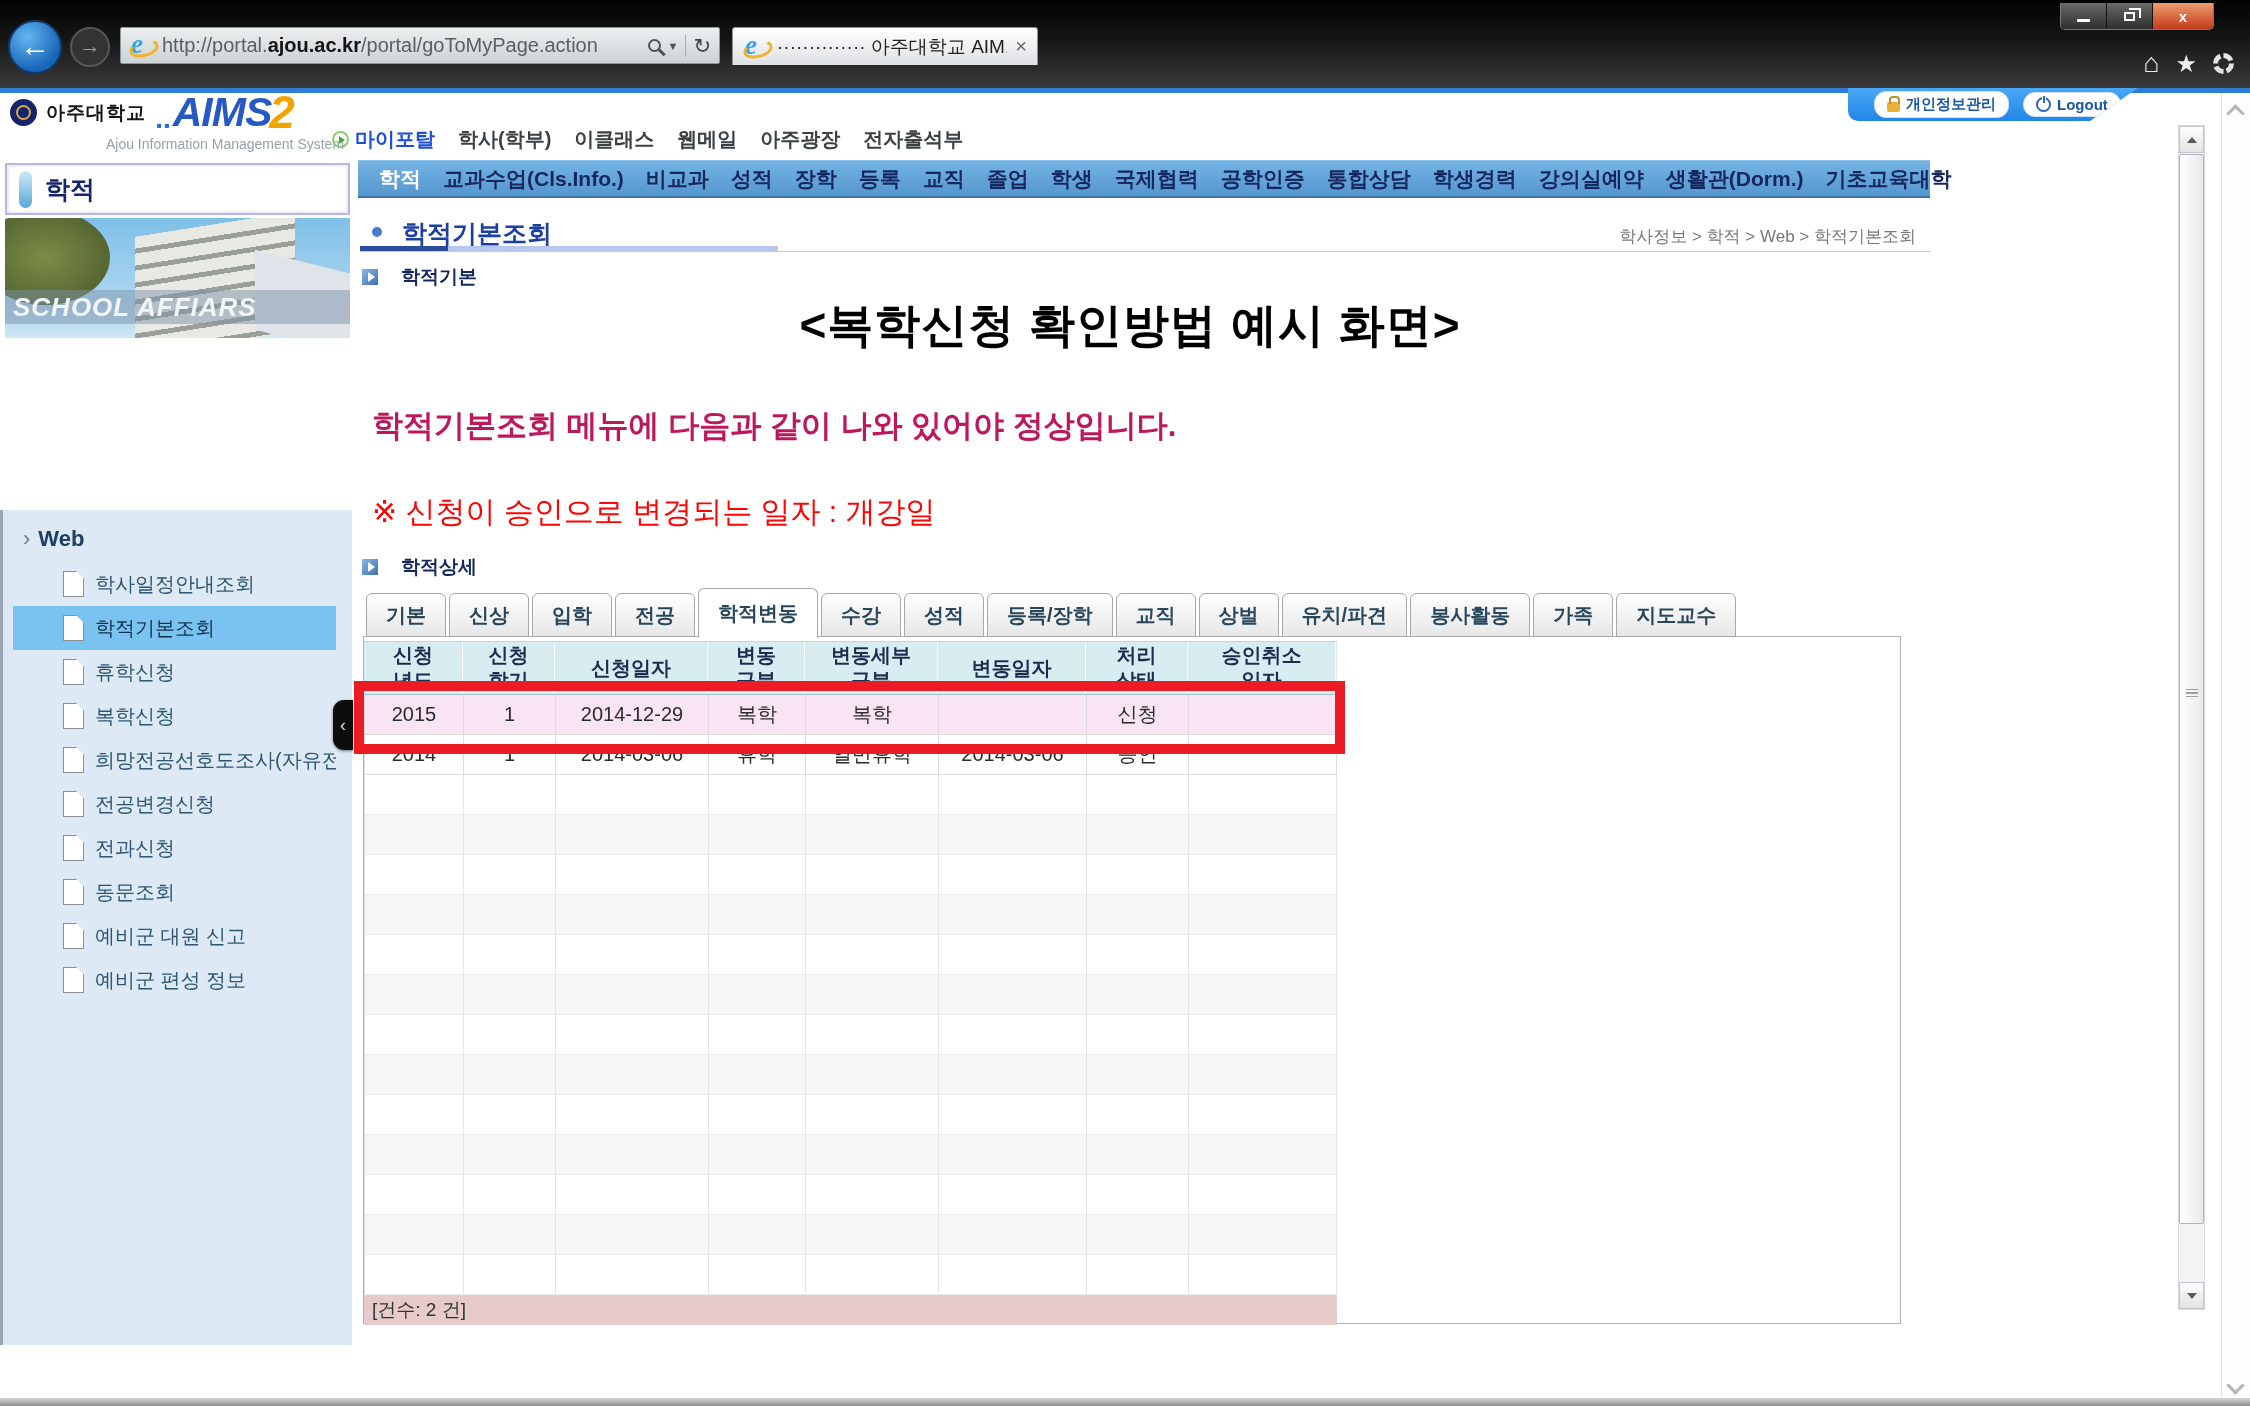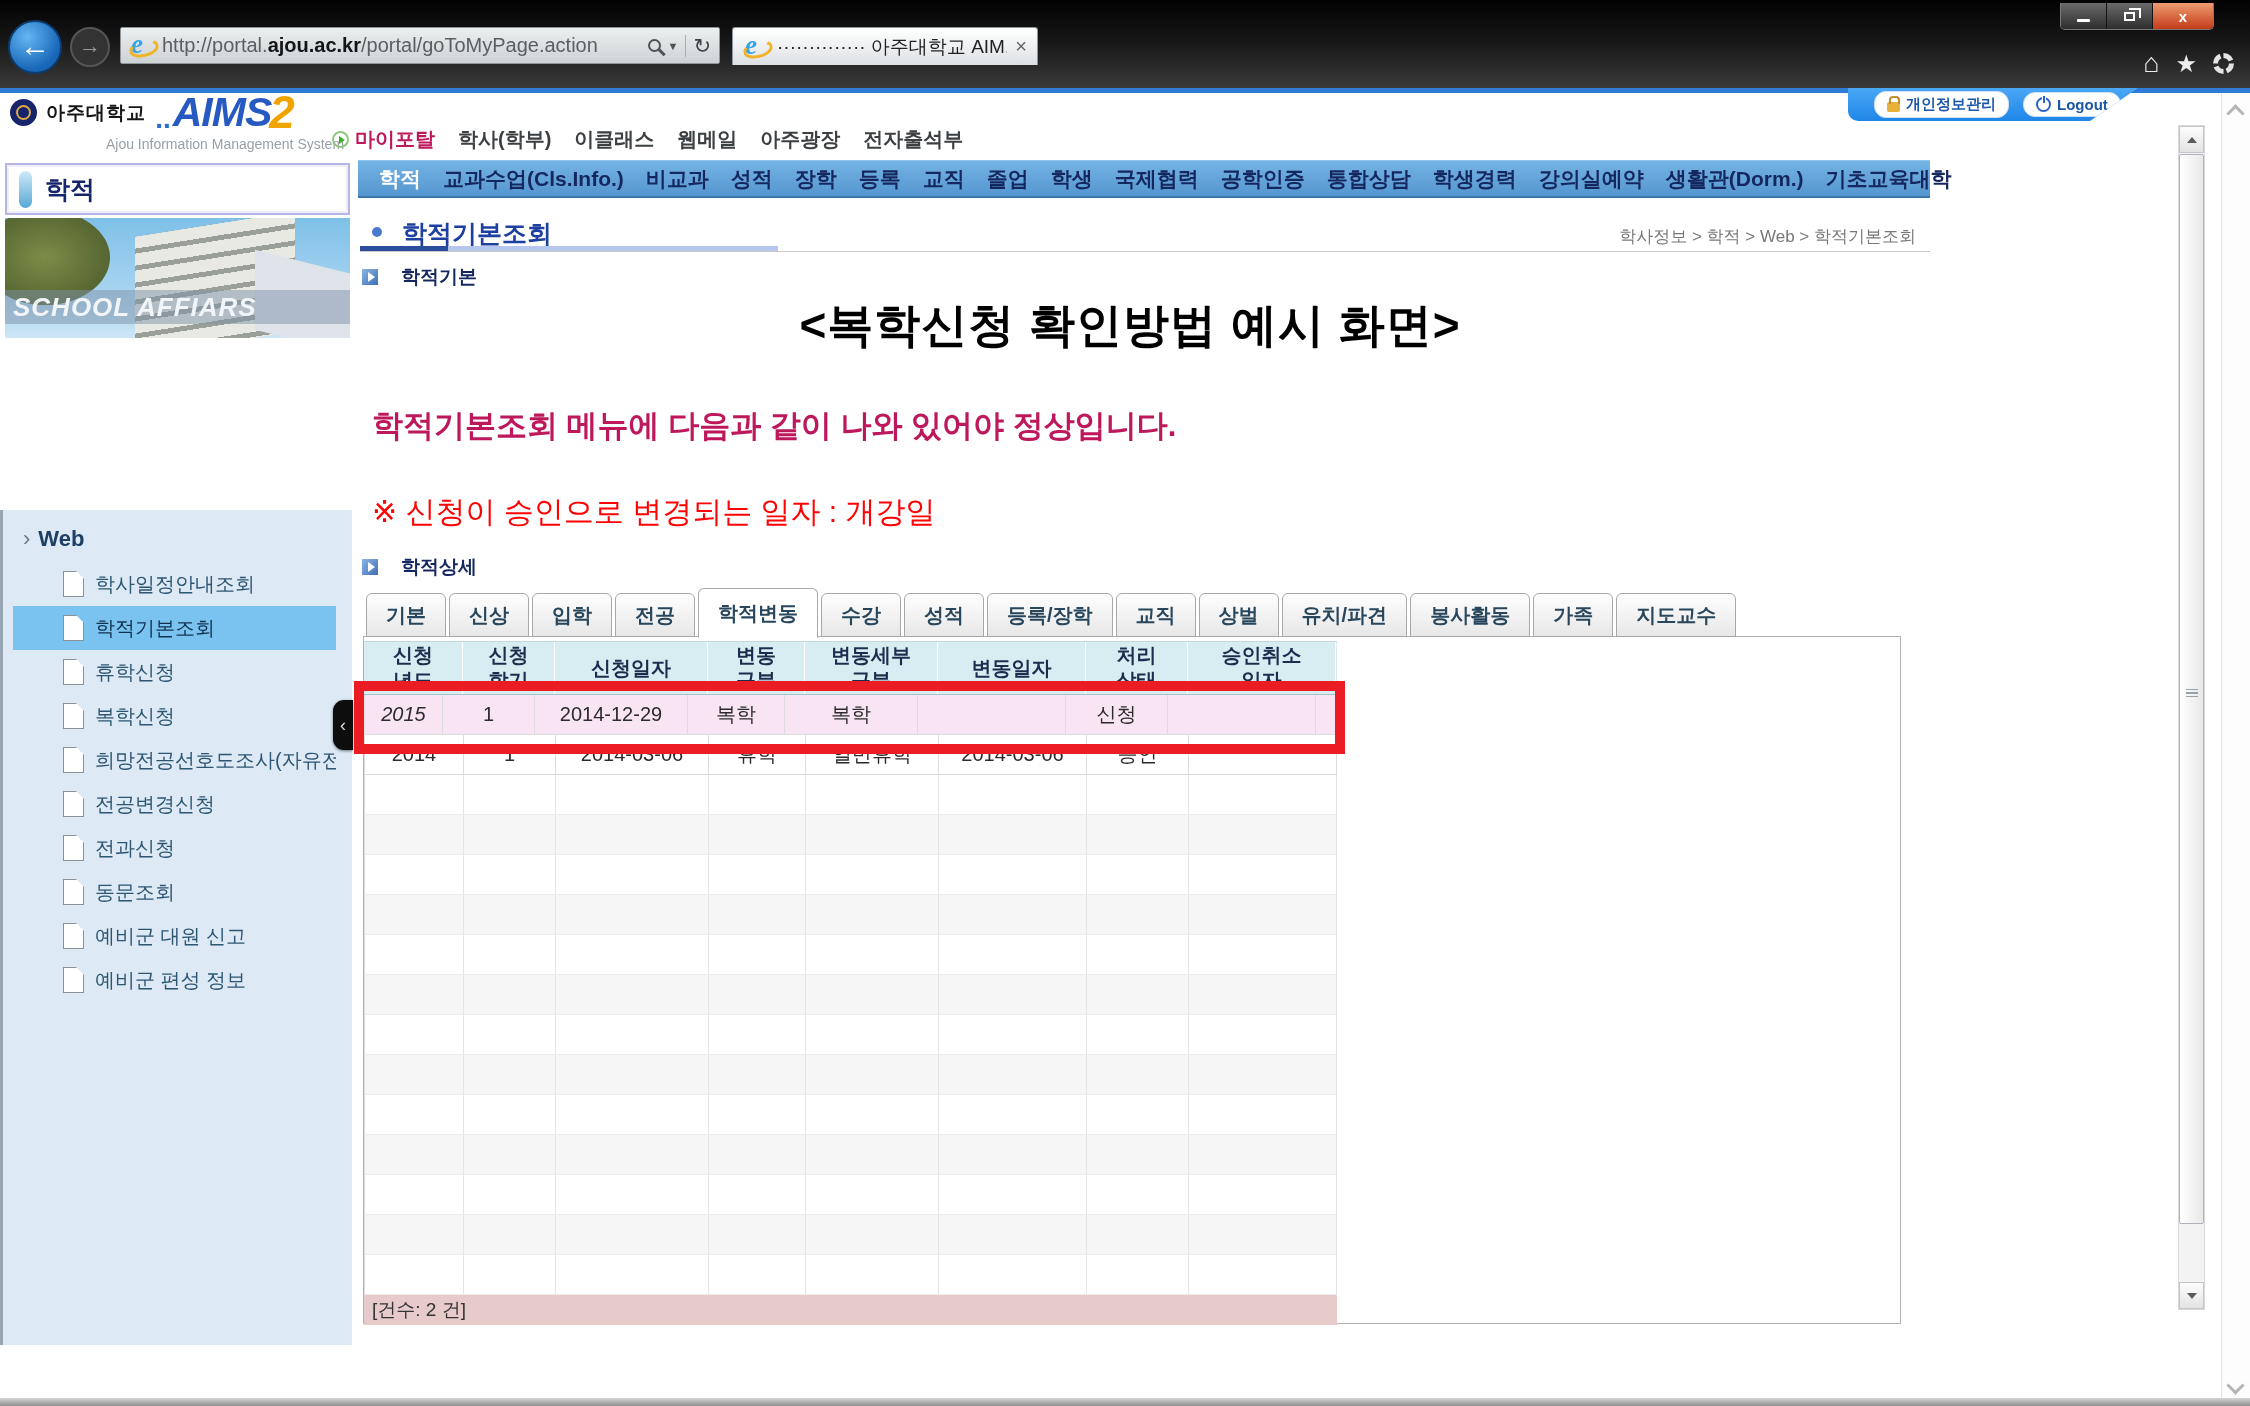--- a/index.html
+++ b/index.html
@@ -69,21 +69,21 @@
 
   .aims { position:absolute; left:95px; top:92px; width:260px; text-align:center; }
   .aims-line { display:flex; align-items:flex-end; justify-content:center; gap:2px; }
   .aims-dots { color:#2a6fd0; font-weight:bold; font-size:28px; line-height:1; }
   .aims-word { font-style:italic; font-weight:bold; font-size:41px; line-height:1; color:#2659c2; letter-spacing:-1px; }
   .aims-num { font-style:italic; font-weight:bold; font-size:46px; line-height:.9; color:#f0a400; margin-left:-4px; }
   .aims-tagline { margin-top:3px; font-size:14px; color:#98a0a8; white-space:nowrap; }
 
   .top-links { position:absolute; left:332px; top:126px; display:flex; align-items:center; gap:23px; }
   .top-link { display:flex; align-items:center; gap:6px; font-size:20px; font-weight:bold; color:#3c4043; white-space:nowrap; }
-  .top-link.first span.lbl { color:#be185d; }
+  .top-link.first span.lbl { color:#1d4ed8; }
   .playc { width:17px; height:17px; border:2px solid #8ec87e; border-radius:50%;
            display:inline-flex; align-items:center; justify-content:center; }
   .playc i { display:block; width:0; height:0; border-left:6px solid #3fae29;
              border-top:4px solid transparent; border-bottom:4px solid transparent; margin-left:2px; }
 
   .privacy-bar { position:absolute; left:1848px; top:88px; width:290px; height:33px;
                  background:linear-gradient(#4aa7f5,#1f86e8);
                  clip-path:polygon(0 0, 100% 0, calc(100% - 48px) 100%, 0 100%);
                  border-radius:0 0 0 10px; display:flex; align-items:center; gap:14px; padding-left:26px; }
   .pill-btn { display:flex; align-items:center; gap:6px; background:#fff; border:1px solid #cfe0f5;
@@ -468,21 +468,21 @@
             <div class="th-line">처리</div>
             <div class="th-line">상태</div>
           </div>
           <div class="th" style="width: 148px;">
             <div class="th-line">승인취소</div>
             <div class="th-line">일자</div>
           </div>
         </div>
       <div>
           <div class="tr hl">
-            <div class="td" style="width: 78px; font-style: italic;">2015</div>
+            <div class="td" style="width: 99px;">2015</div>
             <div class="td" style="width: 92px;">1</div>
             <div class="td" style="width: 153px;">2014-12-29</div>
             <div class="td" style="width: 97px;">복학</div>
             <div class="td" style="width: 133px;">복학</div>
             <div class="td" style="width: 148px;"></div>
             <div class="td" style="width: 102px;">신청</div>
             <div class="td" style="width: 148px;"></div>
           </div>
           <div class="tr">
             <div class="td" style="width: 99px;">2014</div>

